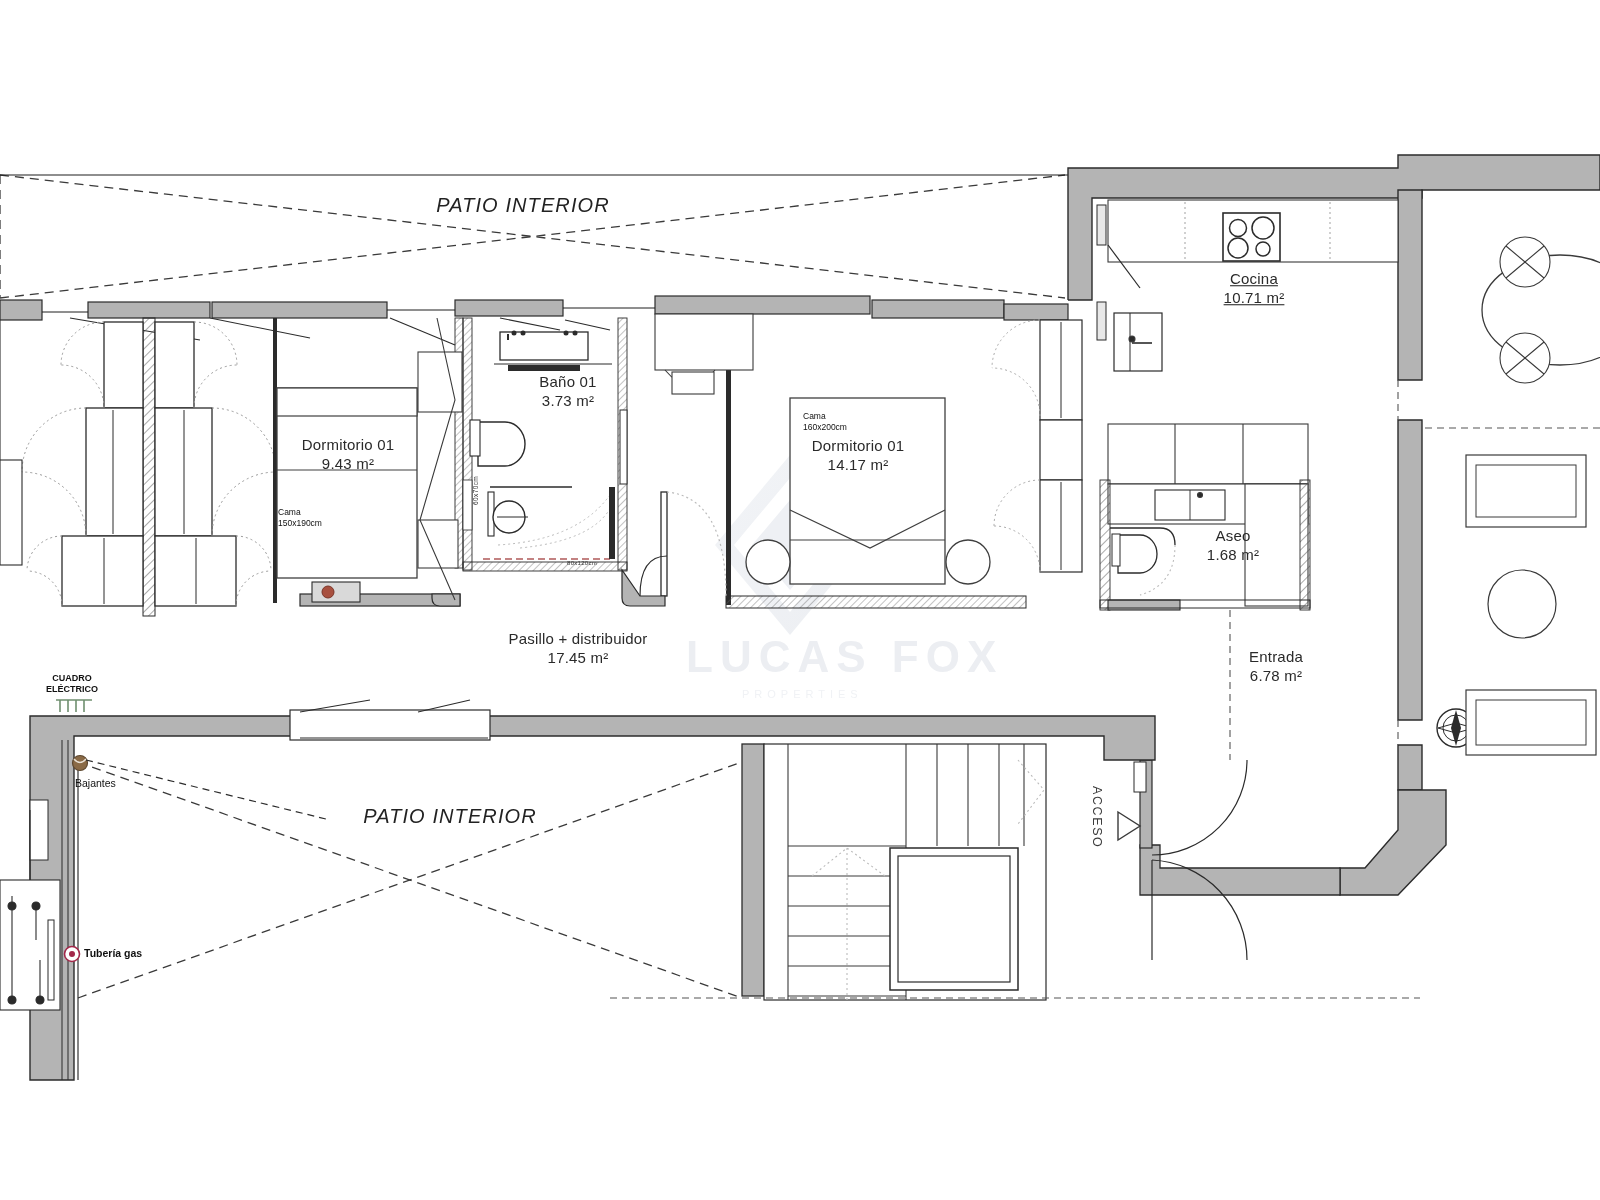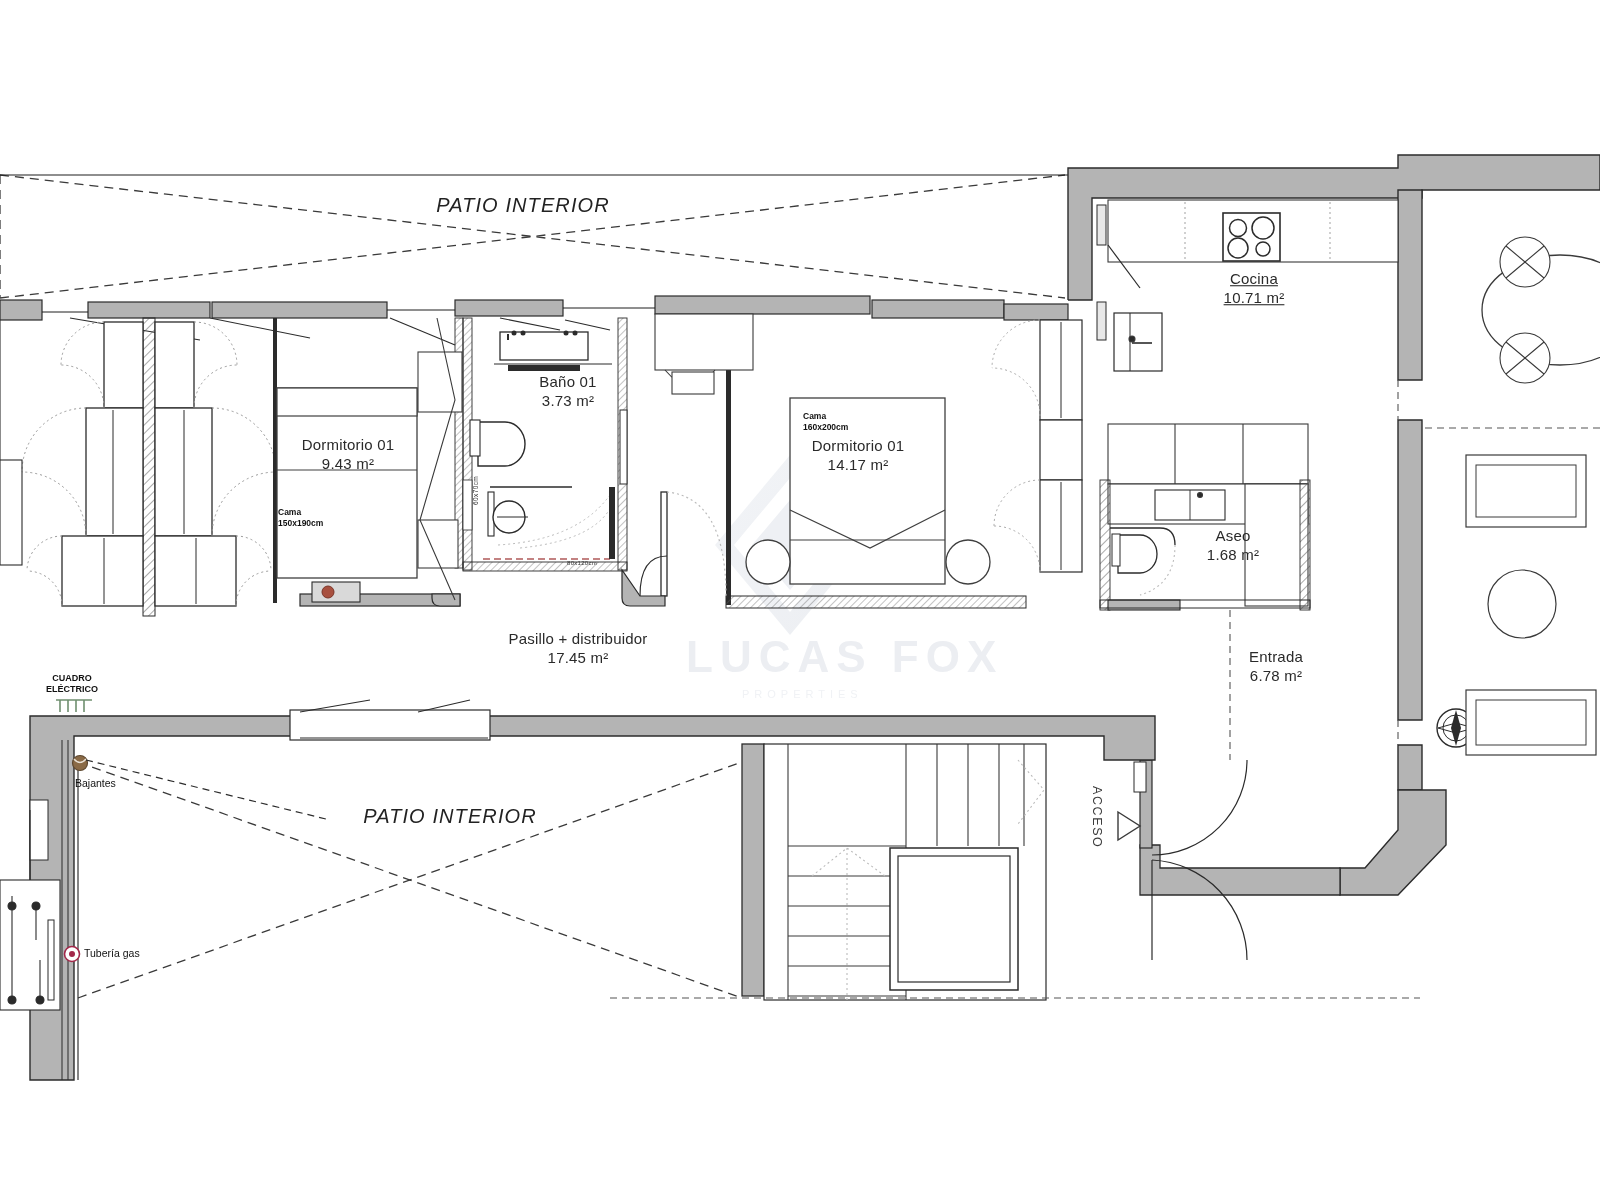--- a/index.html
+++ b/index.html
@@ -3,21 +3,21 @@
 <meta charset="utf-8">
 <style>
   html,body{margin:0;padding:0;background:#ffffff;}
   body{width:1600px;height:1200px;position:relative;overflow:hidden;
        font-family:"Liberation Sans", sans-serif;color:#1a1a1a;}
   #plan{position:absolute;left:0;top:0;width:1600px;height:1200px;}
   .lbl{position:absolute;text-align:center;line-height:1.25;pointer-events:none;}
   .room-name{font-size:15px;color:#2a2a2a;letter-spacing:.2px;white-space:nowrap;}
   .room-area{font-size:15px;color:#2a2a2a;letter-spacing:.2px;white-space:nowrap;}
   .patio{font-size:20px;letter-spacing:1.1px;color:#222;white-space:nowrap;font-style:italic;}
-  .tiny{font-size:8.5px;font-weight:bold;color:#111;line-height:1.3;white-space:nowrap;text-align:left;}
+  .tiny{font-size:8.5px;font-weight:normal;color:#111;line-height:1.3;white-space:nowrap;text-align:left;}
   .note{font-size:10.5px;color:#111;white-space:nowrap;text-align:center;}
   .cuadro{font-size:9px;font-weight:bold;color:#111;line-height:1.25;text-align:center;white-space:nowrap;}
   .vtext{font-size:12.5px;letter-spacing:1.6px;color:#3a3a3a;white-space:nowrap;
          transform:rotate(90deg);transform-origin:left top;}
   .mini-v{font-size:6.5px;letter-spacing:.4px;color:#333;white-space:nowrap;
          transform:rotate(-90deg);transform-origin:left top;}
   .mini-h{font-size:6px;letter-spacing:.3px;color:#333;white-space:nowrap;}
   .wm-text{position:absolute;font-size:44px;letter-spacing:7px;color:#eceef2;
            font-weight:bold;white-space:nowrap;pointer-events:none;}
   .wm-sub{position:absolute;font-size:11px;letter-spacing:5px;color:#f0f2f5;
@@ -462,18 +462,18 @@
 <div class="lbl mini-v" style="left:472px;top:505px;">60x70cm</div>
 <div class="lbl mini-h" style="left:567px;top:560px;">80x120cm</div>
 
 <div class="lbl cuadro" style="left:72px;top:673px;transform:translateX(-50%);">
   <div>CUADRO</div>
   <div>ELÉCTRICO</div>
 </div>
 
 <div class="lbl note" style="left:75px;top:777px;">Bajantes</div>
 
-<div class="lbl note" style="left:84px;top:947px;">Tubería gas</div>
+<div class="lbl note" style="left:84px;top:947px;font-weight:bold;">Tubería gas</div>
 
 <div class="lbl vtext" style="left:1104px;top:786px;">ACCESO</div>
 
 <div class="wm-text" style="left:686px;top:632px;">LUCAS FOX</div>
 <div class="wm-sub" style="left:742px;top:688px;">PROPERTIES</div>
 
 </body></html>

